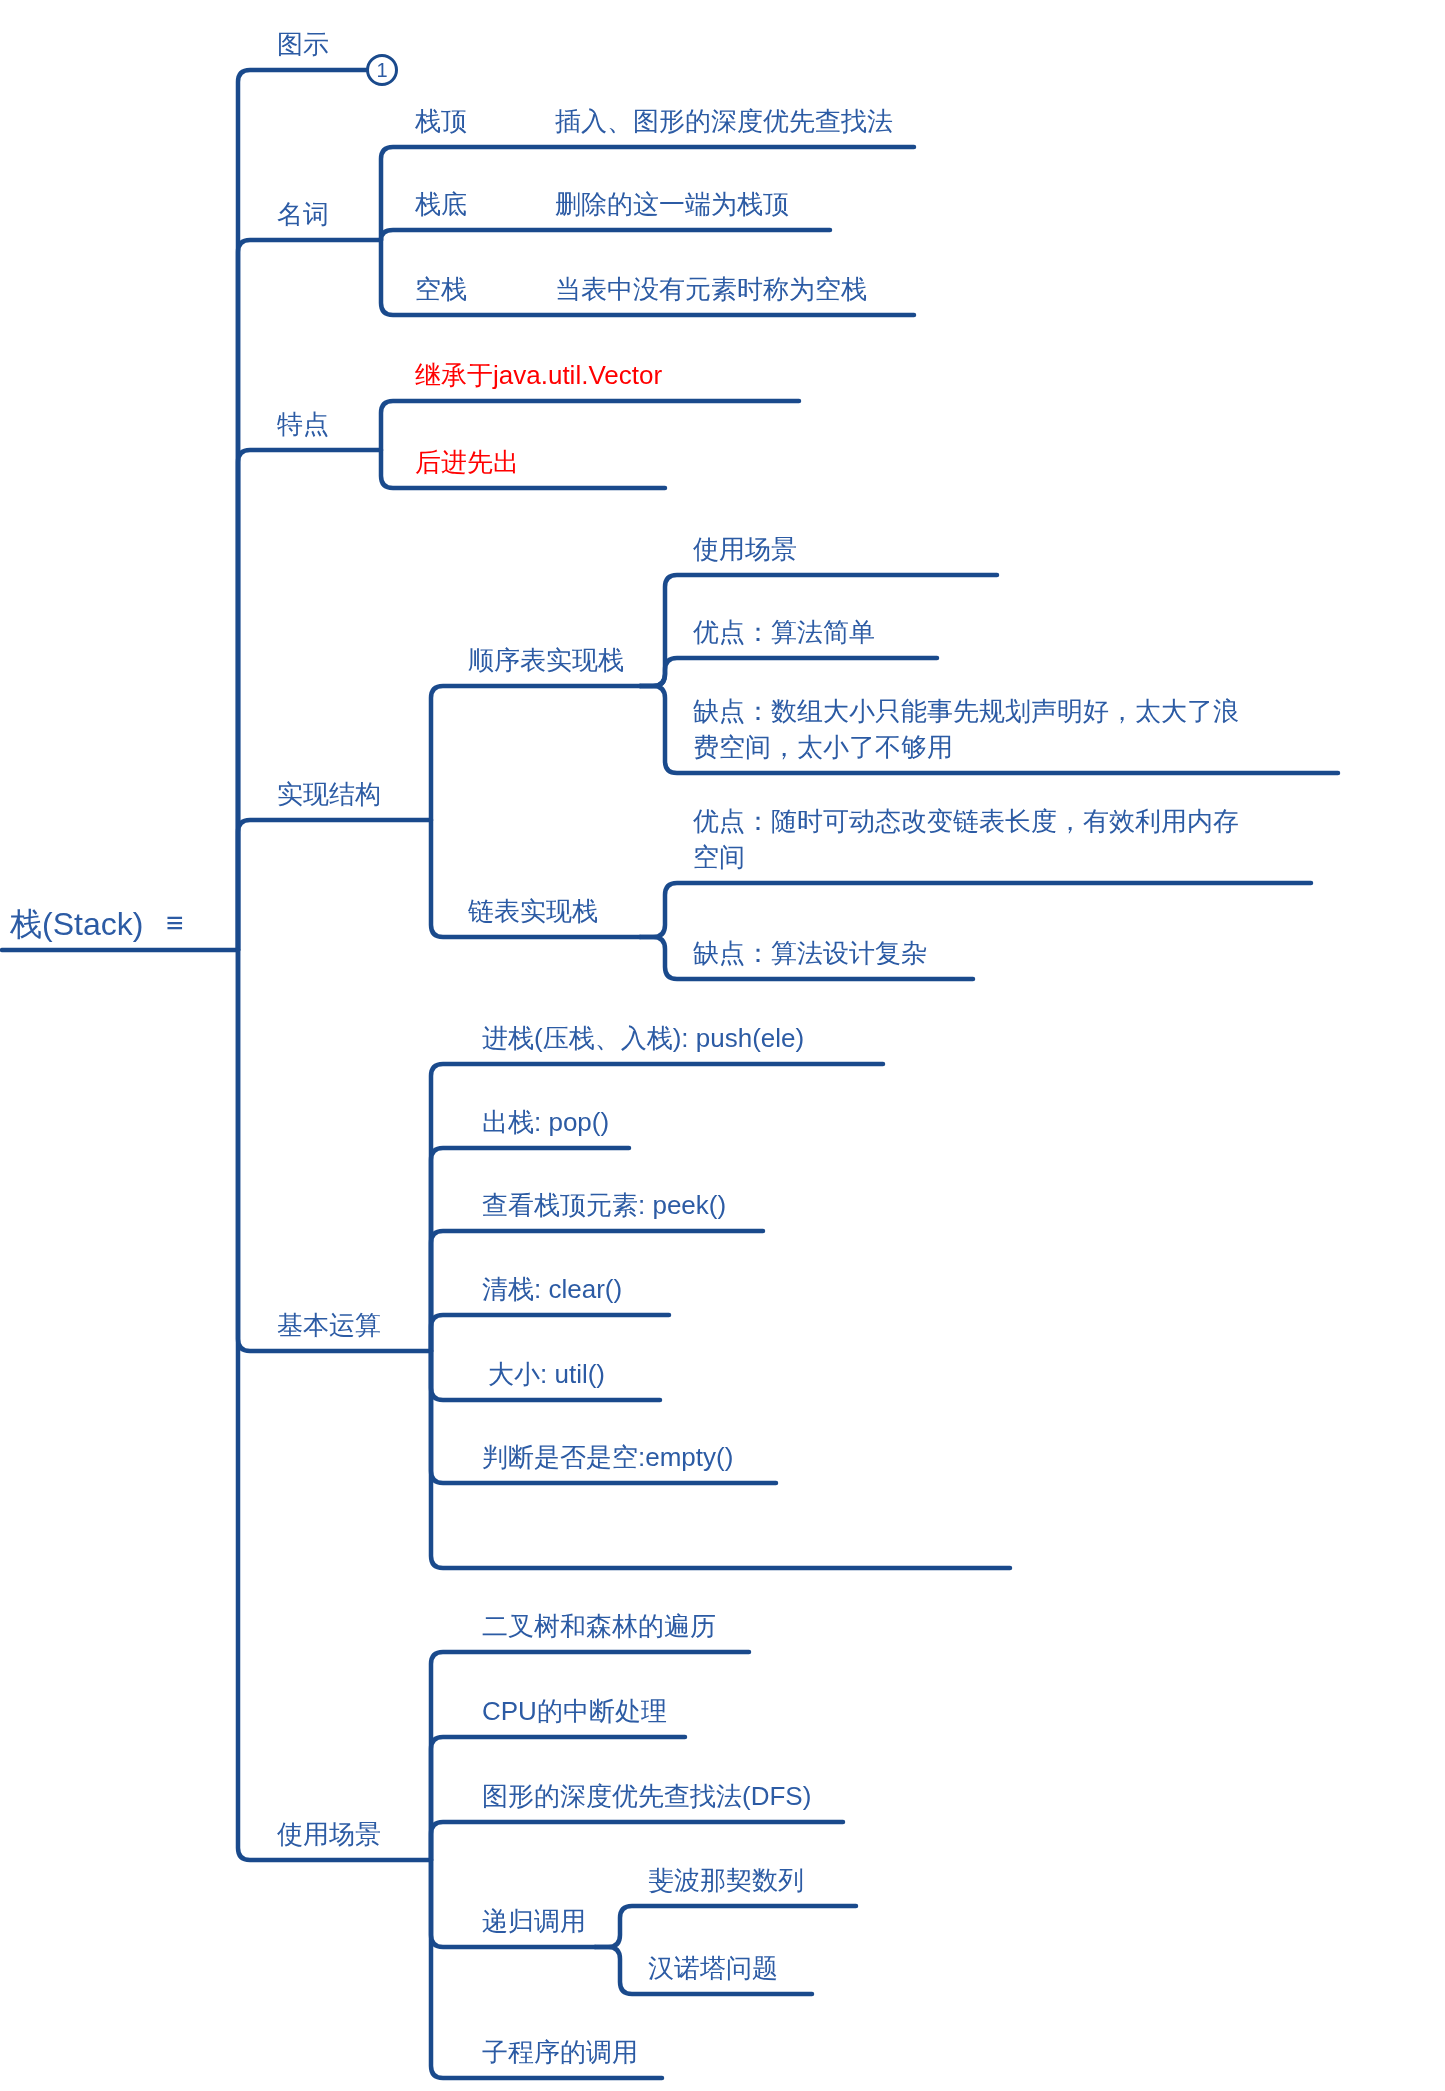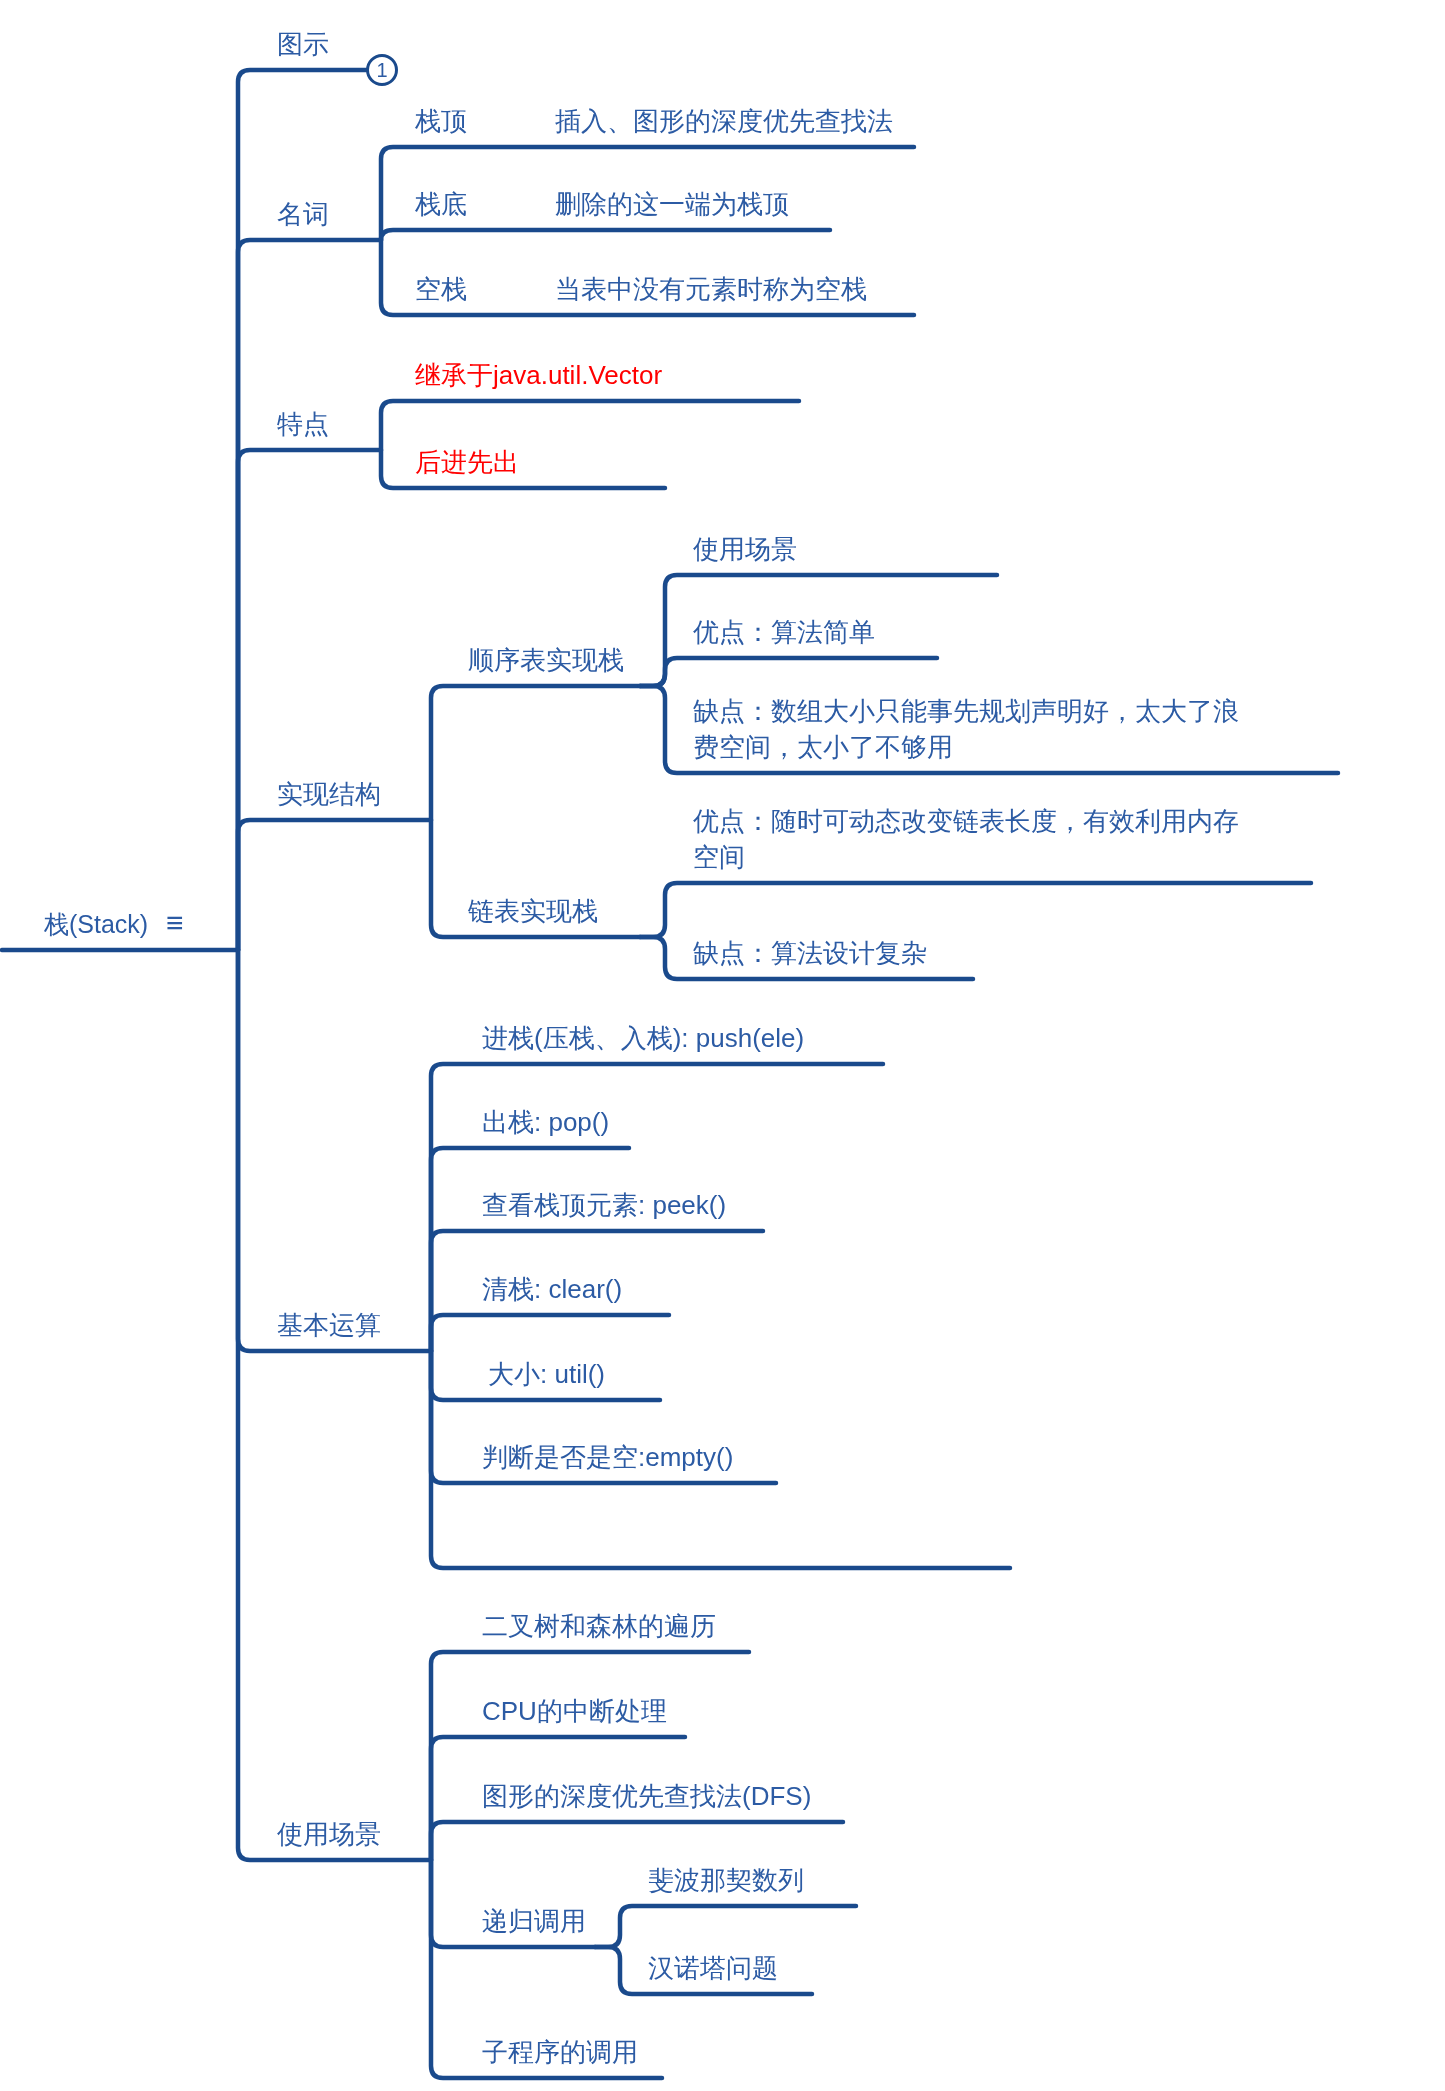--- a/index.html
+++ b/index.html
@@ -16,21 +16,21 @@
   }
   .wires{position:absolute;left:0;top:0;width:1445px;height:2091px;}
   .wires path{fill:none;stroke:var(--line);stroke-width:4.5;stroke-linecap:round;stroke-linejoin:round;}
   .node{
     position:absolute;
     font-size:26px;line-height:36px;color:var(--text);
     white-space:pre;cursor:default;
   }
   .wrap{white-space:normal;}
   .red{color:var(--red);text-align:right;}
-  .root-label{font-size:25px;margin-left:34px;}
+  .root-label{font-size:32px;}
   .notes-icon{
     position:absolute;left:166px;top:905px;
     font-size:30px;line-height:36px;color:var(--text);
     font-style:italic;
   }
   .badge{
     position:absolute;left:366px;top:54px;width:32px;height:32px;
     border:3px solid var(--line);border-radius:50%;background:#fff;
     box-sizing:border-box;
     text-align:center;font-size:20px;line-height:26px;color:var(--text);

